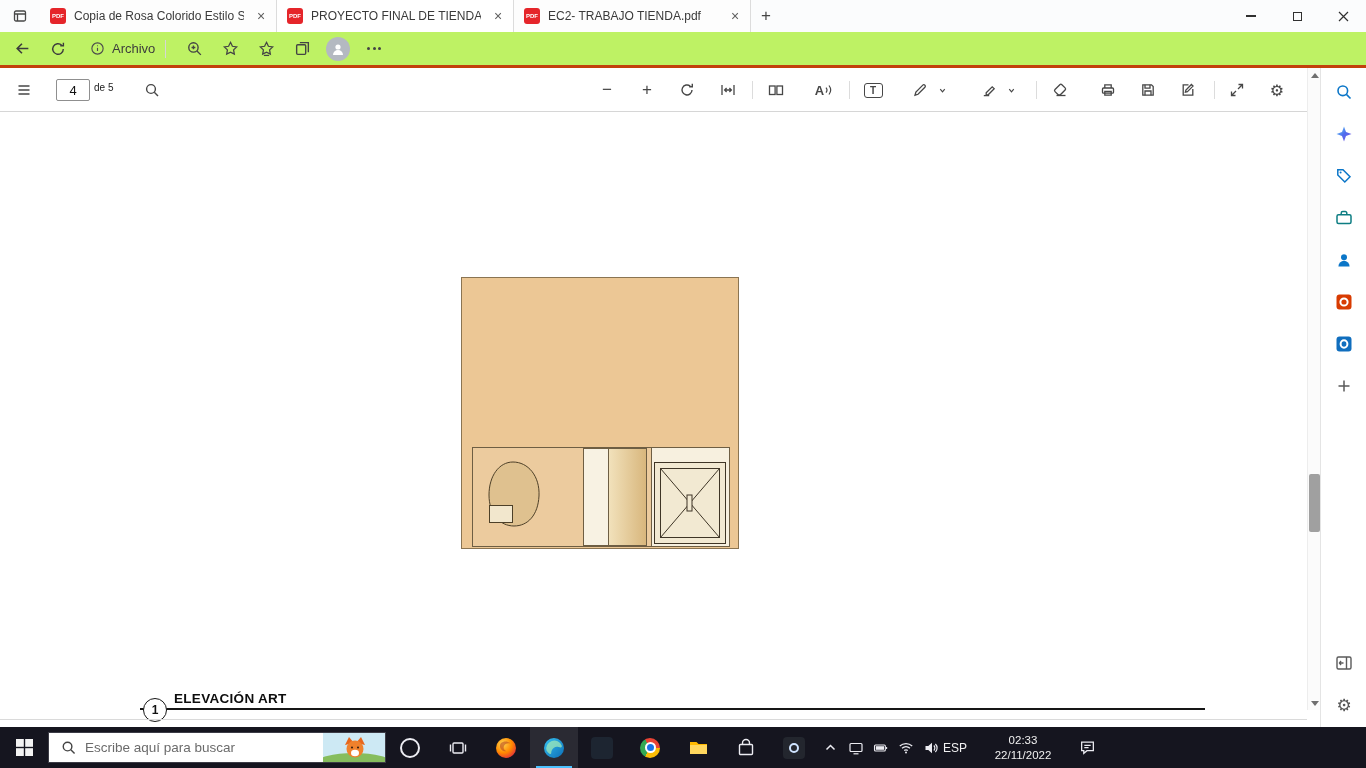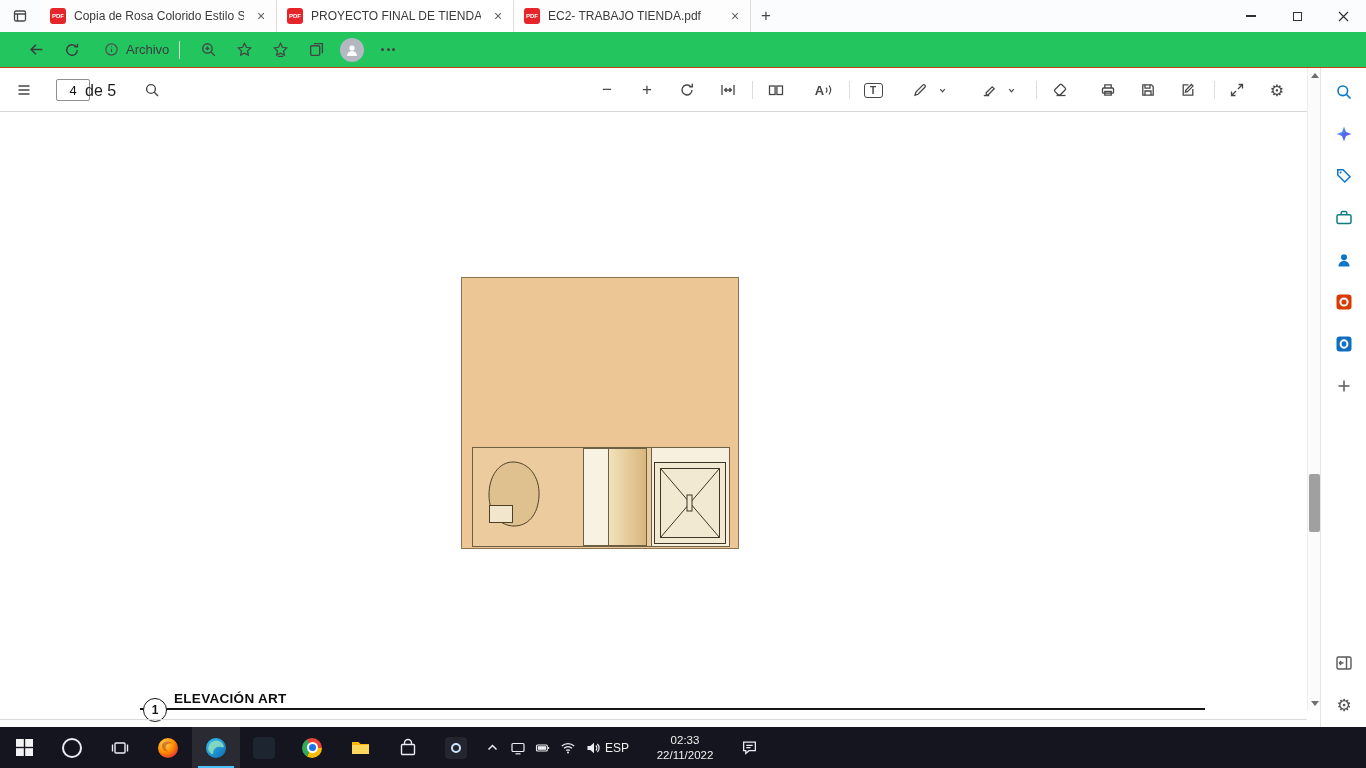--- a/index.html
+++ b/index.html
@@ -14,21 +14,21 @@
   
   #tabbar{left:0;top:0;width:1366px;height:32px;background:#fbfcfd;display:flex;align-items:center}
   .tab{width:237px;height:32px;display:flex;align-items:center;gap:8px;padding:0 6px 0 10px;border-right:1px solid #dcdcdc;background:#fdfdfd}
   .tab.active{background:#ffffff}
   .tlabel{flex:1;font-size:12px;color:#3a3a3a;white-space:nowrap;overflow:hidden}
   .pdfico{width:16px;height:16px;background:#e5252a;border-radius:3px;color:#fff;font-size:6px;font-weight:bold;display:flex;align-items:center;justify-content:center;flex:0 0 16px}
   .tclose{width:18px;height:18px;font-size:14px;color:#5f5f5f;border-radius:4px}
   .wc{width:46px;height:32px}
 
   
-  #addrbar{left:0;top:32px;width:1366px;height:36px;background:#22c55e;border-bottom:1px solid #c2410c;display:flex;align-items:center;padding:0 18px}
+  #addrbar{left:0;top:32px;width:1366px;height:36px;background:#bef264;border-bottom:3px solid #c2410c;display:flex;align-items:center;padding:0 4px}
   .abtn{width:36px;height:32px}
   .vsep{width:1px;height:18px;background:#d6d6d6;margin:0 10px}
   .url{font-size:13px;color:#1f1f1f;white-space:nowrap;overflow:hidden;flex:1}
 
   
   #pdfbar{left:0;top:68px;width:1307px;height:44px;background:#fff;border-bottom:1px solid #d6d6d6}
   .tbtn{position:absolute;top:8px;width:28px;height:28px;display:flex;align-items:center;justify-content:center;color:#474747;border-radius:3px}
   .tbtn.txt{font-size:17px}
   .chev{position:absolute;top:14px;width:16px;height:16px;display:flex;align-items:center;justify-content:center}
   .sep{position:absolute;top:13px;width:1px;height:18px;background:#dcdcdc}
@@ -192,21 +192,21 @@
     </div>
   </div>
 
   <div id="pdfbar" class="ab">
     <div class="tbtn" style="left:10px">
       <svg width="16" height="16" viewBox="0 0 16 16" fill="none" stroke="#474747" stroke-width="1.4">
           <path d="M2.5 4h11M2.5 8h11M2.5 12h11"></path>
         </svg>
     </div>
     <input id="pageInput" readonly="" value="4" style="">
-    <span class="ab" style="left:85px;top:14px;font-size:16px;color:#1b1b1b">de 5</span>
+    <span class="ab" style="left:94px;top:14px;font-size:10px;color:#1b1b1b">de 5</span>
     <div class="tbtn" style="left:138px">
       <svg width="16" height="16" viewBox="0 0 16 16" fill="none" stroke="#474747" stroke-width="1.4">
           <circle cx="7" cy="7" r="4.4"></circle>
           <path d="M10.3 10.3 14 14"></path>
         </svg>
     </div>
 
     <div class="tbtn txt" style="left:593px">−</div>
     <div class="tbtn txt" style="left:633px">+</div>
     <div class="tbtn" style="left:673px">
@@ -403,20 +403,39 @@
   <div id="taskbar" class="ab">
     <div class="tkbtn">
       <svg width="17" height="17" viewBox="0 0 17 17">
           <rect x="0" y="0" width="7.8" height="7.8" fill="#f3f3f3"></rect>
           <rect x="9.2" y="0" width="7.8" height="7.8" fill="#f3f3f3"></rect>
           <rect x="0" y="9.2" width="7.8" height="7.8" fill="#f3f3f3"></rect>
           <rect x="9.2" y="9.2" width="7.8" height="7.8" fill="#f3f3f3"></rect>
         </svg>
     </div>
 
+    <div id="tsearch">
+      <svg width="15" height="15" viewBox="0 0 16 16" fill="none" stroke="#444" stroke-width="1.5">
+          <circle cx="7" cy="7" r="4.6"></circle>
+          <path d="M10.5 10.5 14.5 14.5"></path>
+        </svg>
+      <input placeholder="Escribe aquí para buscar" style="">
+      <span class="foxart">
+        <svg width="62" height="29" viewBox="0 0 62 29">
+            <rect width="62" height="29" fill="#cde9f4"></rect>
+            <ellipse cx="31" cy="30" rx="38" ry="10" fill="#86bd5d"></ellipse>
+            <path d="M22 12l4-8 5 6z" fill="#e8671b"></path>
+            <path d="M42 12l-4-8-5 6z" fill="#e8671b"></path>
+            <circle cx="32" cy="16" r="8.5" fill="#f0812c"></circle>
+            <ellipse cx="32" cy="20" rx="4" ry="3.2" fill="#fff"></ellipse>
+            <circle cx="29" cy="14.5" r="1" fill="#2c1a0e"></circle>
+            <circle cx="35" cy="14.5" r="1" fill="#2c1a0e"></circle>
+          </svg>
+      </span>
+    </div>
 
     <div class="tkbtn">
         <span class="cortana"></span>
       </div>
     <div class="tkbtn">
       <svg width="20" height="20" viewBox="0 0 20 20" fill="none" stroke="#ececf2" stroke-width="1.4">
           <rect x="5" y="5" width="10" height="10" rx="1"></rect>
           <path d="M2.5 6.5v7M17.5 6.5v7"></path>
         </svg>
     </div>

